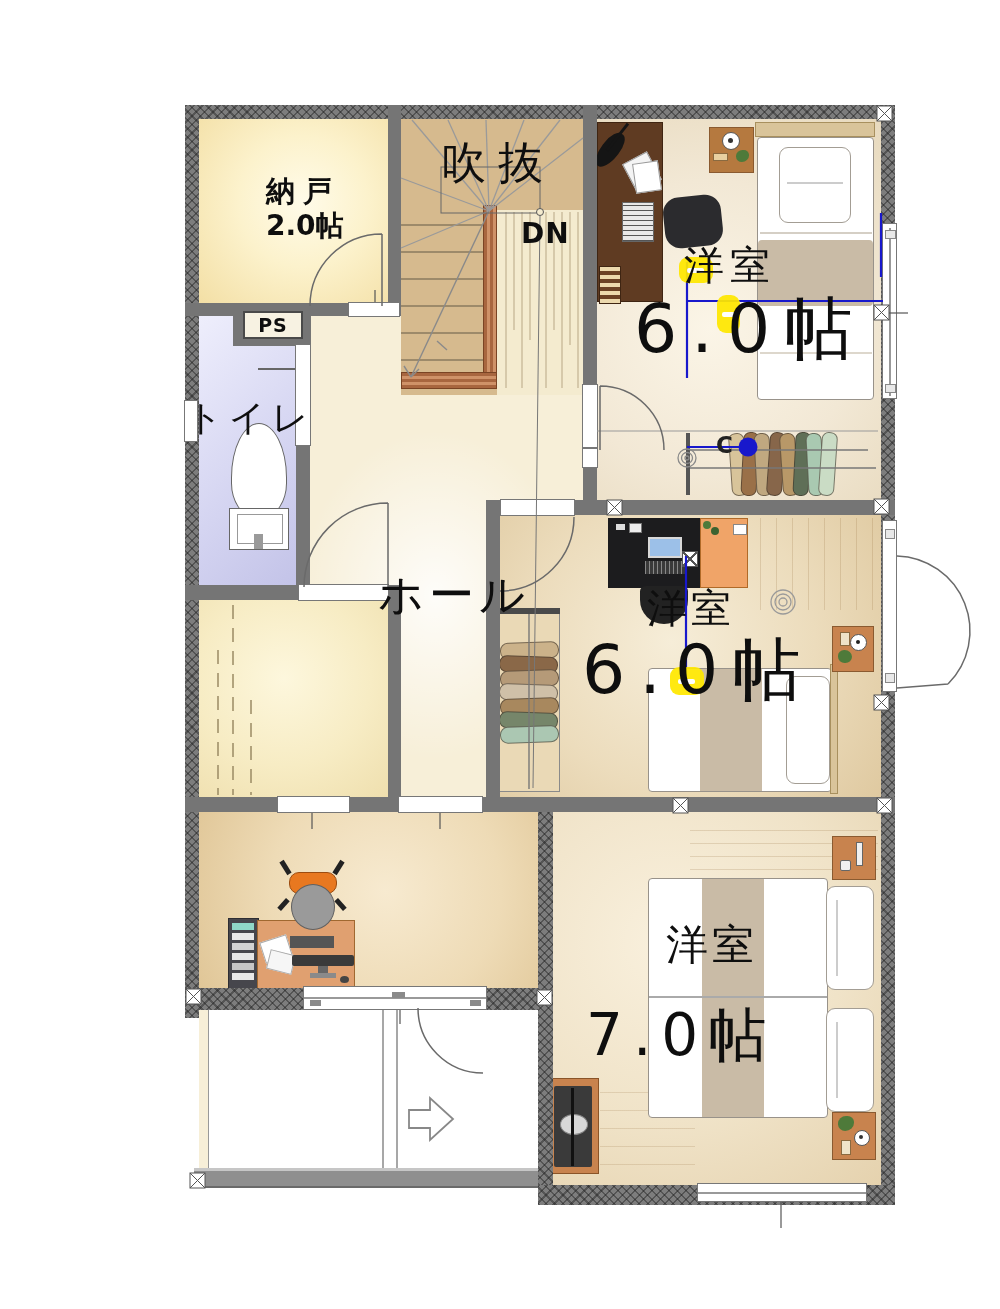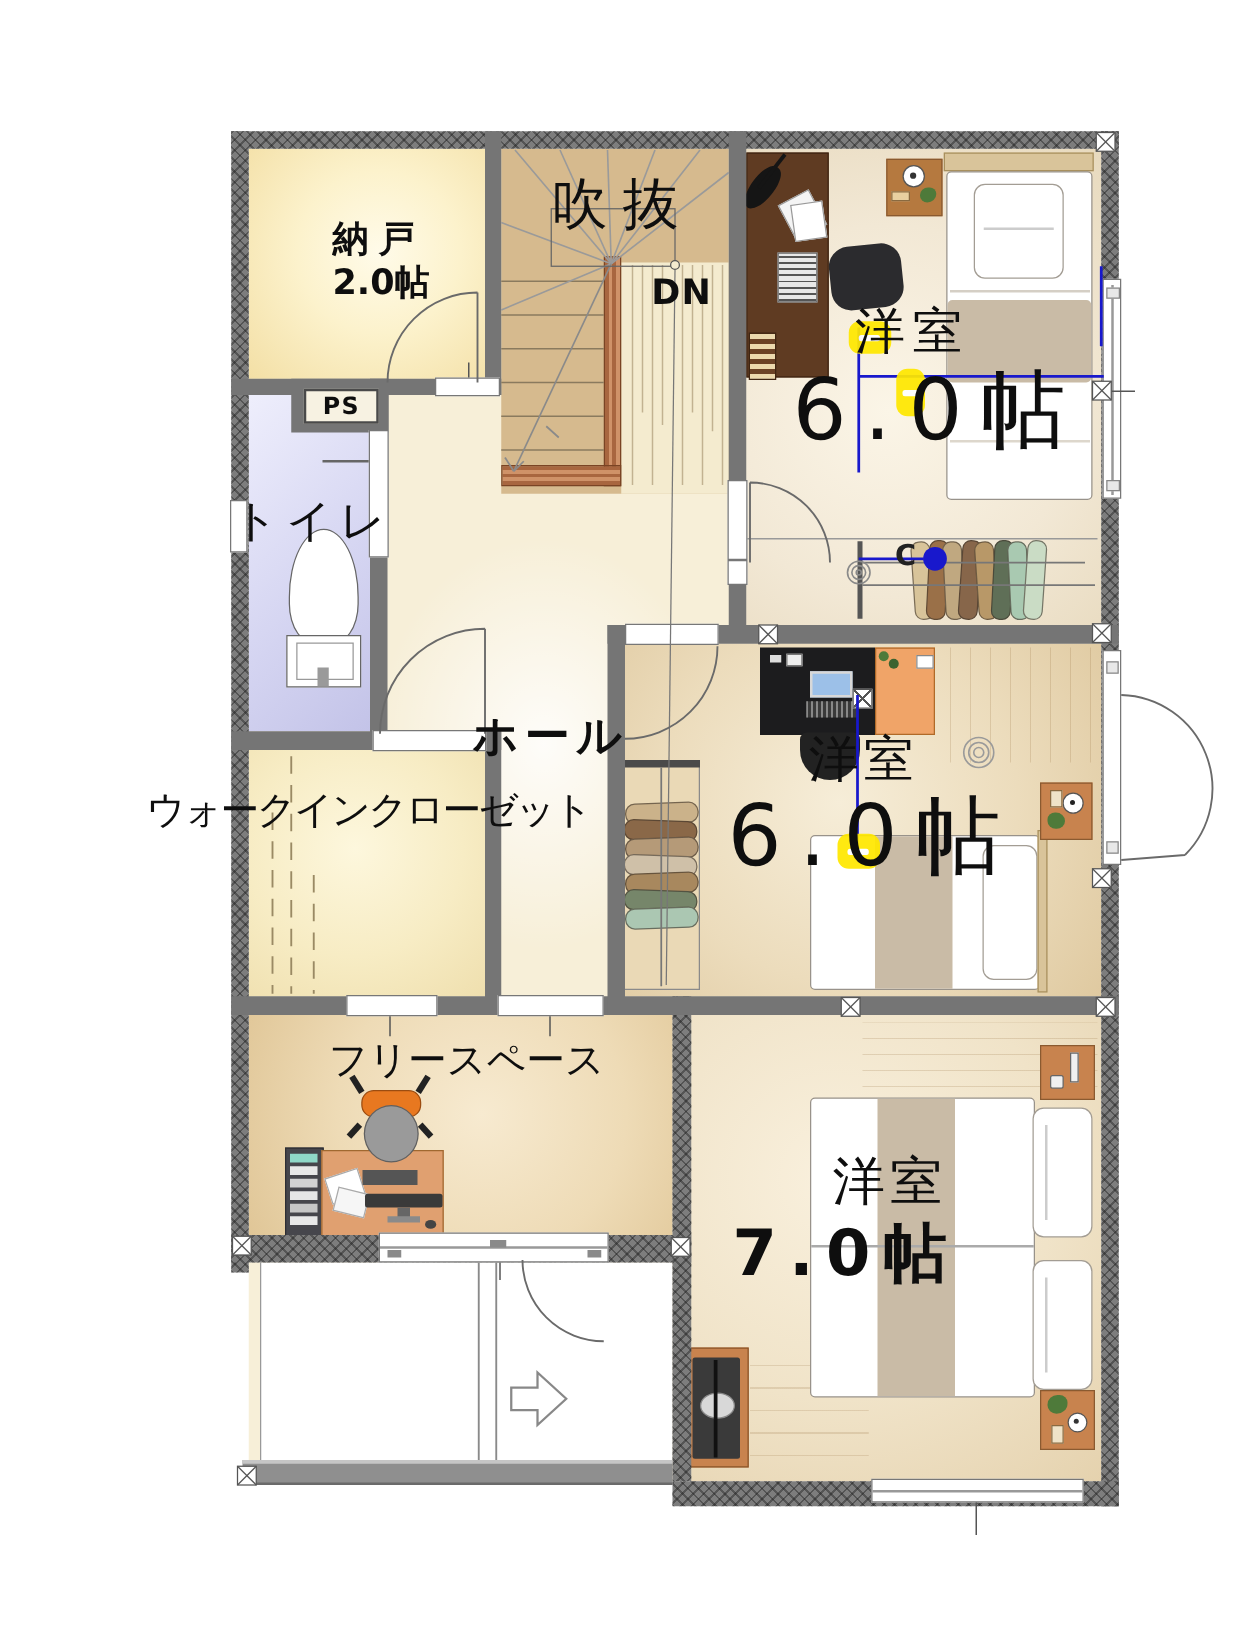--- a/index.html
+++ b/index.html
@@ -378,24 +378,22 @@
   </div>
   <div class="hl" style="left:670px;top:667px;width:34px;height:28px;">
     <div class="dash" style="left:8px;top:12px;width:17px;height:5px;"></div>
   </div>
 
   <div class="lbl" style="left:266px;top:177px;font-size:29px;letter-spacing:8px;">納戸</div>
   <div class="lbl" style="left:266px;top:212px;font-size:28px;">2.0帖</div>
   <div class="lbl" style="left:441px;top:140px;font-size:45px;letter-spacing:12px;font-weight:500;">吹抜</div>
   <div class="lbl" style="left:521px;top:220px;font-size:28px;font-weight:700;letter-spacing:1px;">DN</div>
   <div class="lbl" style="left:186px;top:400px;font-size:36px;letter-spacing:6px;font-weight:500;">トイレ</div>
-  <div class="lbl" style="left:378px;top:572px;font-size:36px;letter-spacing:5px;font-weight:700;">ホール</div>
-  <div class="lbl" style="left:117px;top:633px;font-size:31px;letter-spacing:-2px;font-weight:500;">ウォークインクローゼット</div>
+  <div class="lbl" style="left:378px;top:572px;font-size:45px;letter-spacing:5px;font-weight:400;">ホール</div>
   <div class="lbl" style="left:684px;top:245px;font-size:40px;letter-spacing:6px;font-weight:500;">洋室</div>
   <div class="lbl" style="left:634px;top:295px;font-size:68px;letter-spacing:14px;font-weight:500;">6.0帖</div>
   <div class="lbl" style="left:647px;top:588px;font-size:40px;letter-spacing:4px;font-weight:500;">洋室</div>
   <div class="lbl" style="left:582px;top:636px;font-size:68px;letter-spacing:14px;font-weight:500;">6.0帖</div>
-  <div class="lbl" style="left:263px;top:833px;font-size:31px;letter-spacing:0px;font-weight:500;">フリースペース</div>
   <div class="lbl" style="left:666px;top:924px;font-size:42px;letter-spacing:4px;font-weight:500;">洋室</div>
-  <div class="lbl" style="left:586px;top:978px;font-size:51px;letter-spacing:10px;font-weight:700;">7.0帖</div>
+  <div class="lbl" style="left:586px;top:1006px;font-size:58px;letter-spacing:10px;font-weight:400;">7.0帖</div>
   <div class="lbl" style="left:716px;top:434px;font-size:23px;font-weight:700;color:#222;">C</div>
 
 </div>
 
 </body></html>

